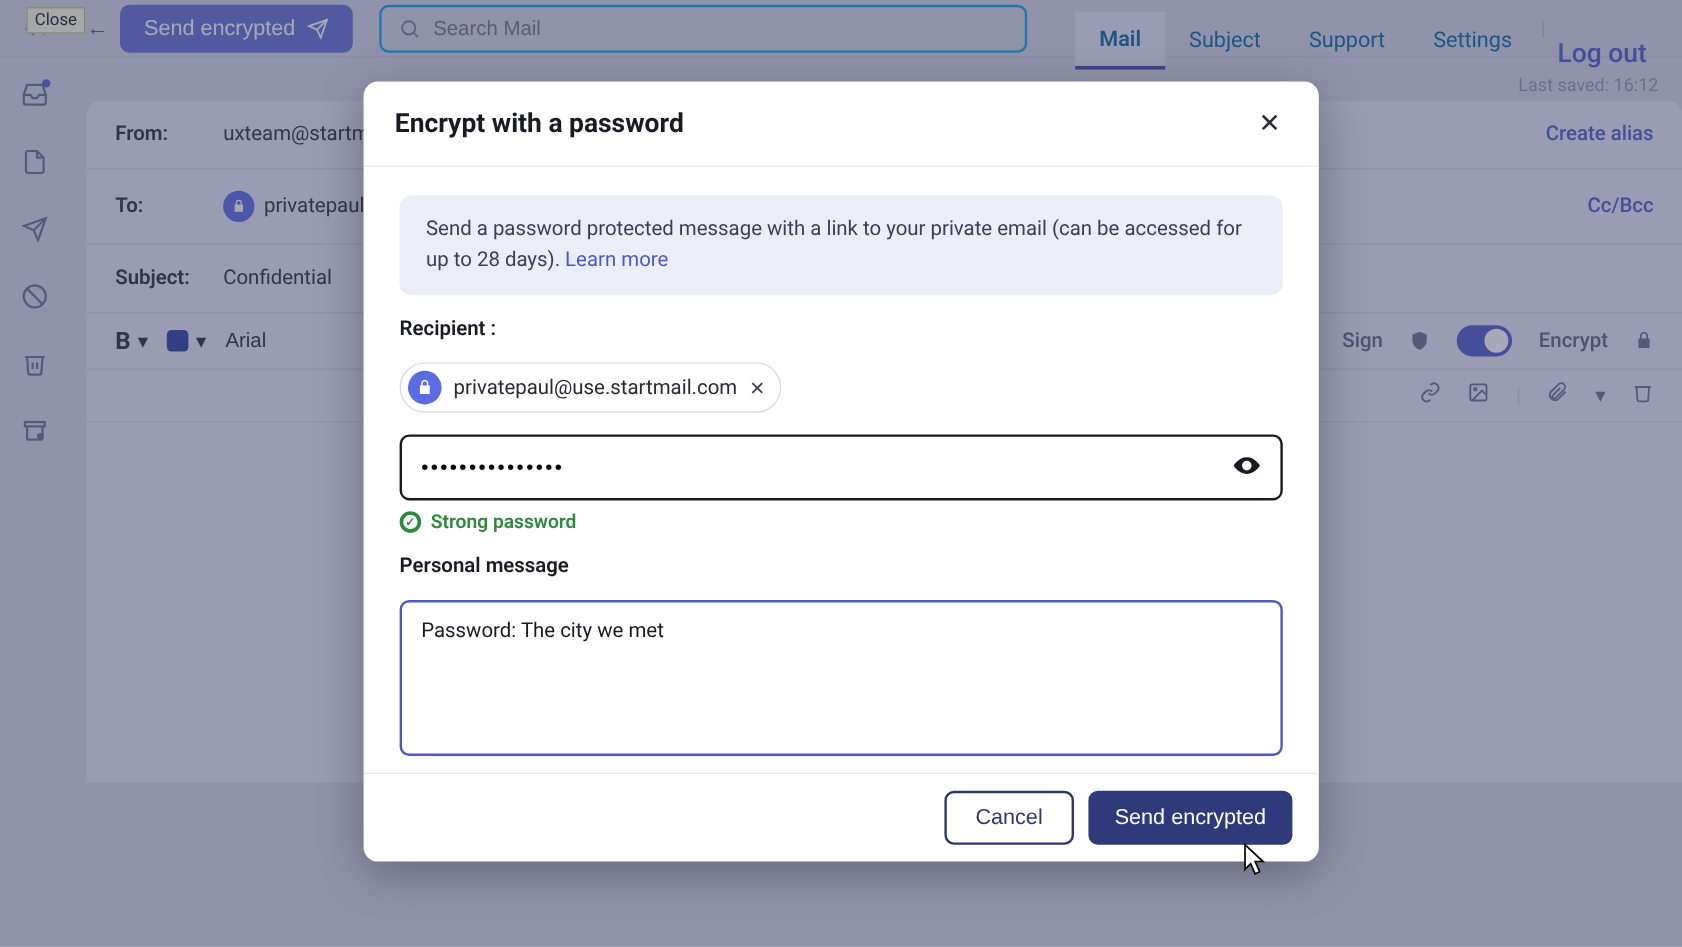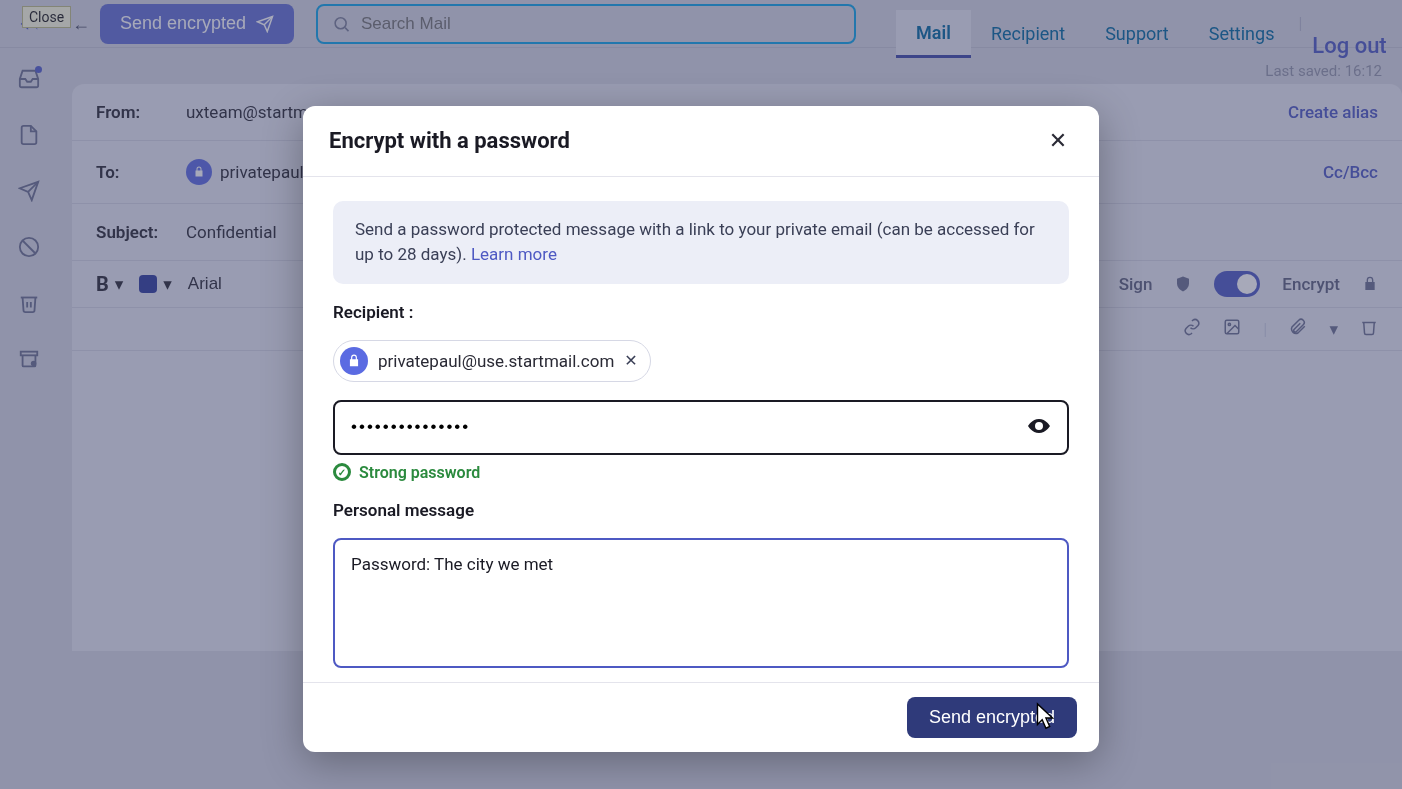--- a/index.html
+++ b/index.html
@@ -213,21 +213,21 @@
     .tb-label { font-size:17px; font-weight:500;text-align:right; }
     .tb-right { display:flex; align-items:center; gap:22px; color:#5d627f; }
     .editor-blank { height: 300px; background:#e5e7f2; }
 
     
     .modal-backdrop {
       position: absolute;
       inset: 0;
       background: rgba(60,65,100,0.45);
       display: flex;
-      align-items: center;
+      align-items: flex-start;
       justify-content: center;
     }
     .modal {
       margin-top: 68px;
       width: 796px;
       background: #fff;
       border-radius: 12px;
       box-shadow: 0 10px 40px rgba(0,0,0,0.3);
       overflow: hidden;
       display: flex;
@@ -380,21 +380,21 @@
   </button>
   <div class="search-wrapper">
     <svg viewBox="0 0 24 24" width="20" height="20" fill="none" stroke="#7a7f99" stroke-width="2">
         <circle cx="11" cy="11" r="7"></circle>
         <line x1="21" y1="21" x2="16.65" y2="16.65"></line>
       </svg>
     <input type="text" placeholder="Search Mail" style="">
   </div>
   <div class="tabs">
     <div class="tab active">Mail</div>
-    <div class="tab">Recipient</div>
+    <div class="tab">Subject</div>
     <div class="tab">Support</div>
     <div class="tab">Settings</div>
     <span class="tab-divider">|</span>
     <span class="logout">Log out</span>
   </div>
 </div>
 
 <div class="main">
   <div class="sidebar">
     <span class="icon icon-dot"><svg viewBox="0 0 24 24" fill="none" stroke="currentColor" stroke-width="2">
@@ -534,20 +534,21 @@
         </button>
       </div>
       <div class="strength">
         <span class="strength-circle">✓</span>
         <span>Strong password</span>
       </div>
       <div class="form-label">Personal message</div>
       <textarea class="personal-msg" style="">Password: The city we met</textarea>
     </div>
     <div class="modal-footer">
+      <button class="btn-cancel">Cancel</button>
       <button class="btn-send">Send encrypted</button>
     </div>
   </div>
 </div>
 
 <svg class="cursor-svg" viewBox="0 0 32 32">
   <path d="M8 2 L8 24 L13 19 L17 28 L21 26 L17 17 L24 17 Z" fill="#fff" stroke="#000" stroke-width="1.5"></path>
 </svg>
 
 </body></html>

